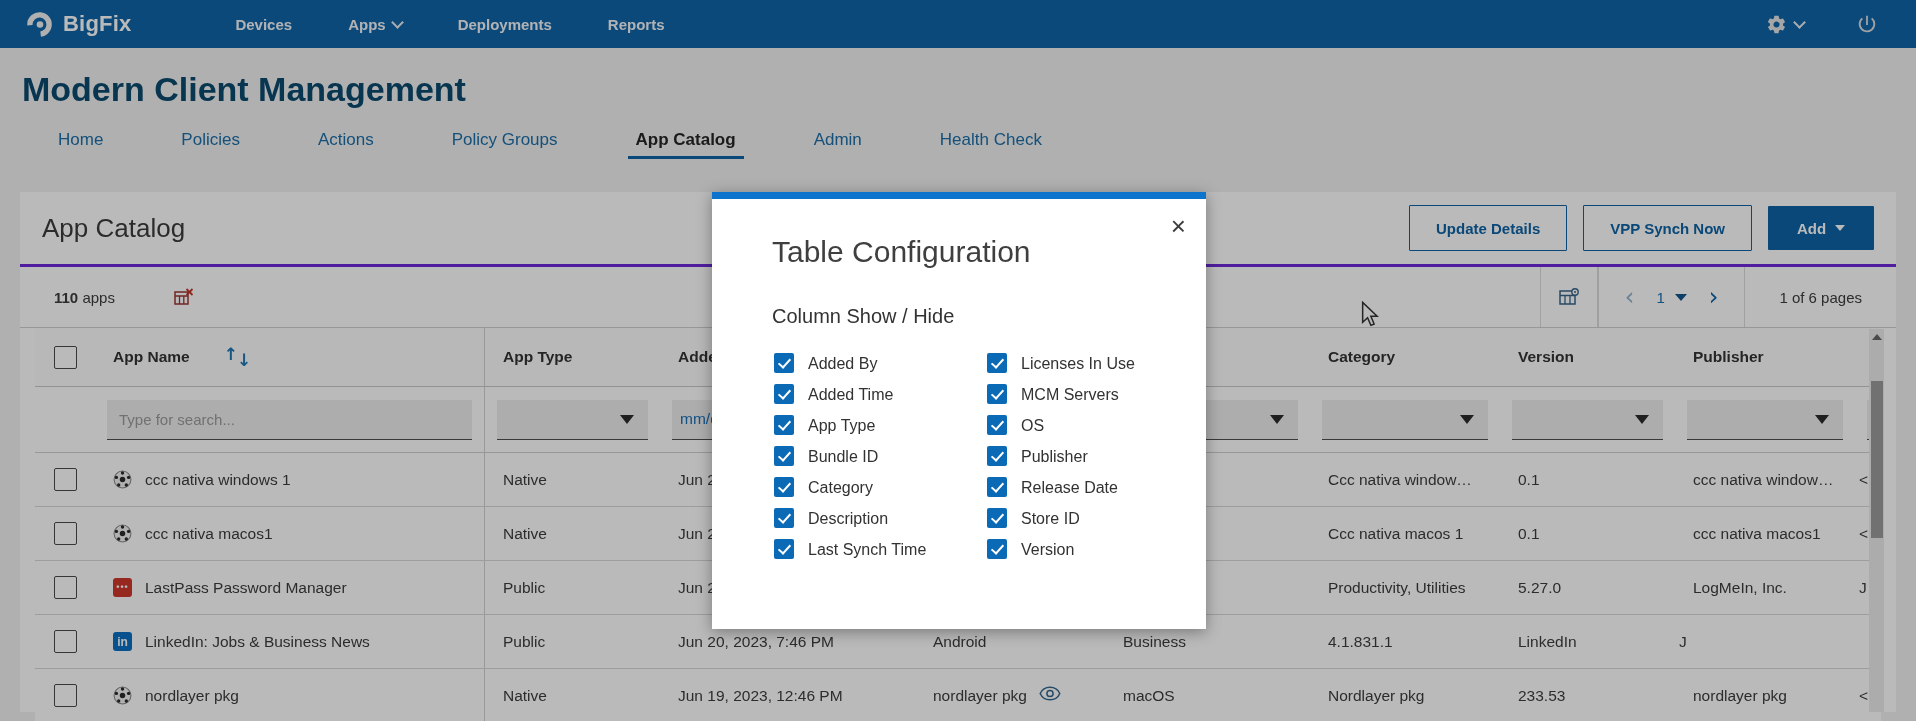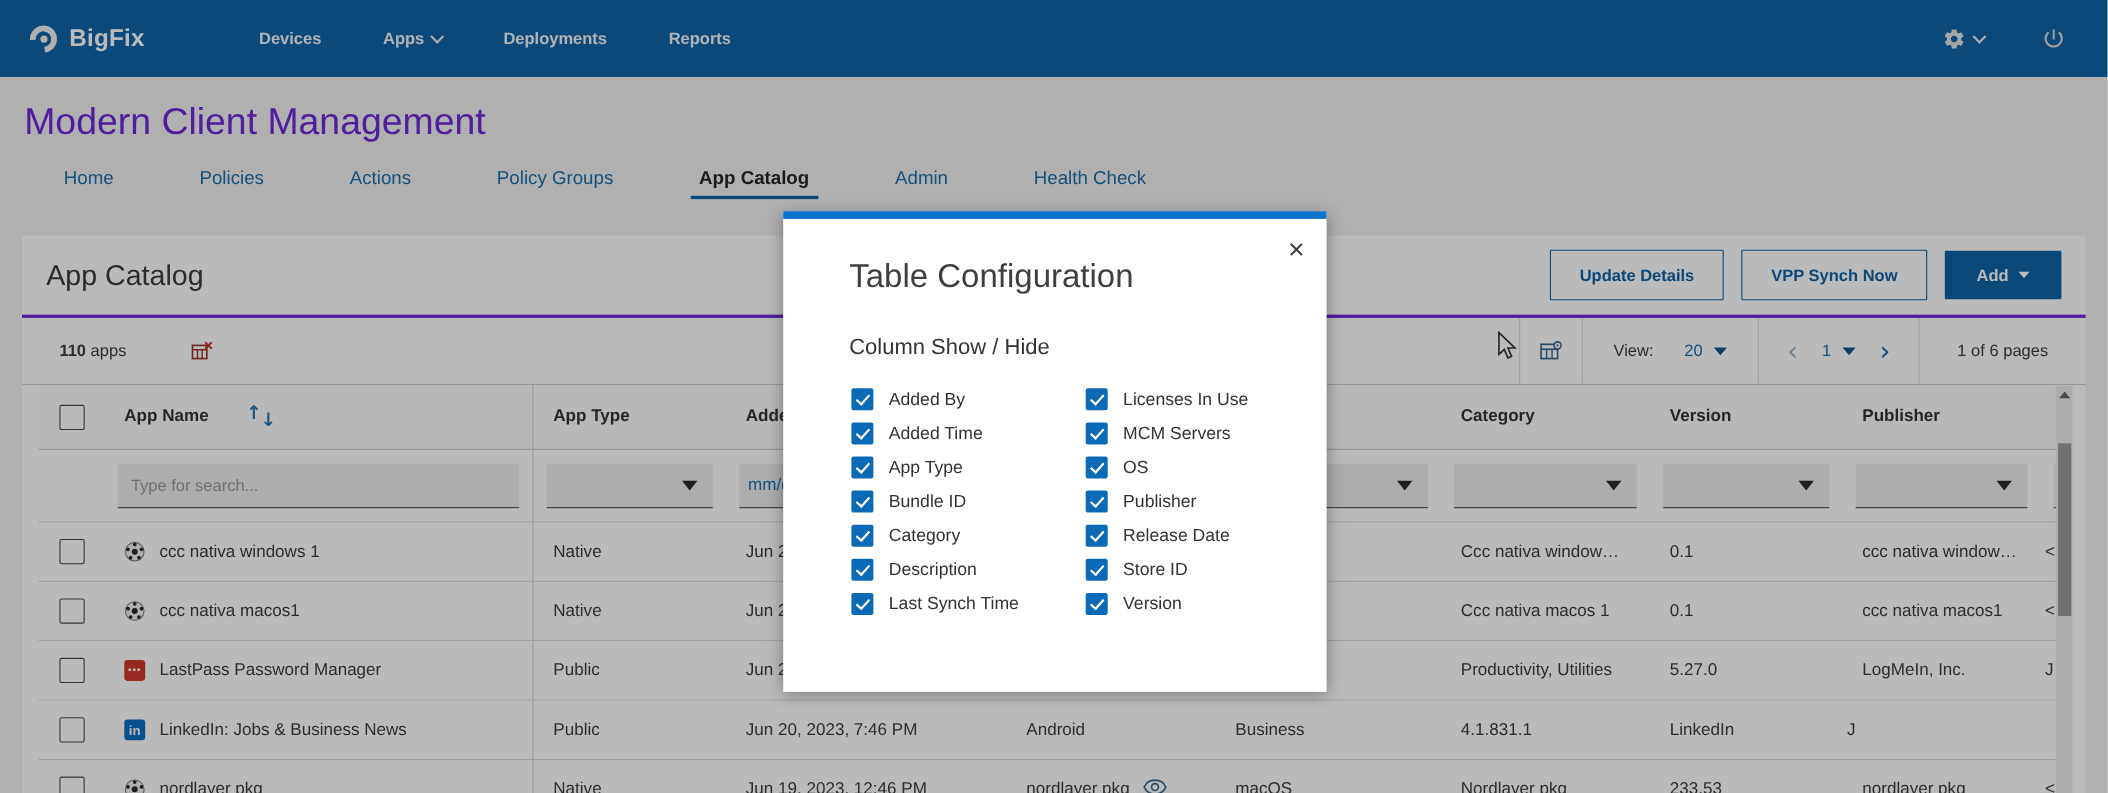--- a/index.html
+++ b/index.html
@@ -2,30 +2,30 @@
 <html><head>
 <meta charset="utf-8">
 <style>
   html,body{margin:0;padding:0;}
   body{
     width:1916px;height:721px;overflow:hidden;position:relative;
     font-family:"Liberation Sans","DejaVu Sans",sans-serif;
     background:#f2f2f2;-webkit-font-smoothing:antialiased;
   }
   
-  .navbar{height:70px;background:#0f65a8;display:flex;align-items:center;color:#fff;}
+  .navbar{height:48px;background:#0f65a8;display:flex;align-items:center;color:#fff;}
   .brand{display:flex;align-items:center;gap:10px;padding-left:26px;}
   .brand-name{font-size:22px;font-weight:bold;letter-spacing:.2px;}
   .nav-items{display:flex;align-items:center;gap:56px;margin-left:104px;}
   .nav-item{font-size:15px;font-weight:bold;color:#f2f5f8;cursor:pointer;display:flex;align-items:center;gap:7px;}
   .chev{width:7px;height:7px;border-right:2px solid #e8edf2;border-bottom:2px solid #e8edf2;transform:rotate(45deg);margin-top:-4px;}
   .nav-right{margin-left:auto;display:flex;align-items:center;gap:52px;padding-right:38px;}
   .nav-right .iconbtn{display:flex;align-items:center;gap:8px;cursor:pointer;}
   
-  .page-title{padding:20px 0 0 22px;font-size:34px;font-weight:400;color:#6d28d9;line-height:42px;}
+  .page-title{padding:20px 0 0 22px;font-size:34px;font-weight:700;color:#0c4a6e;line-height:42px;}
   .tabs{display:flex;gap:78px;padding-left:58px;margin-top:20px;height:44px;align-items:flex-start;}
   .tab{font-size:17px;color:#1c6ea8;cursor:pointer;position:relative;padding-bottom:9px;white-space:nowrap;}
   .tab.active{color:#262626;font-weight:bold;}
   .tab.active::after{content:'';position:absolute;left:-8px;right:-8px;bottom:0;height:3px;background:#0d63a5;}
   
   .card{margin:18px 20px 0;background:#fff;height:520px;position:relative;}
   .section-row{height:72px;display:flex;align-items:center;padding:0 22px;}
   .section-title{font-size:26px;color:#3c3c3c;}
   .section-actions{margin-left:auto;display:flex;gap:16px;align-items:center;}
   .btn{height:44px;font-size:15px;font-weight:bold;display:flex;align-items:center;justify-content:center;cursor:pointer;border-radius:1px;}
@@ -184,27 +184,20 @@
         <svg width="22" height="21" viewBox="0 0 22 21">
           <rect x="2" y="4" width="15" height="13" fill="none" stroke="#39658b" stroke-width="1.5"></rect>
           <line x1="2" y1="8.5" x2="17" y2="8.5" stroke="#39658b" stroke-width="1.5"></line>
           <line x1="7" y1="8.5" x2="7" y2="17" stroke="#39658b" stroke-width="1.3"></line>
           <line x1="12" y1="8.5" x2="12" y2="17" stroke="#39658b" stroke-width="1.3"></line>
           <circle cx="17" cy="5" r="3.2" fill="#fff" stroke="#39658b" stroke-width="1.4"></circle>
           <circle cx="17" cy="5" r="1" fill="#39658b"></circle>
         </svg>
       </div>
       <div class="vsep"></div>
-      <div class="tb-cell view-cell">
-        <span>View:</span>
-        <span class="dd">
-          <span>20</span>
-            <span class="tri"></span>
-        </span>
-      </div>
       <div class="vsep"></div>
       <div class="tb-cell pgnav-cell">
         <span class="pg-arrow disabled">‹</span>
         <span class="dd">
           <span>1</span>
             <span class="tri"></span>
         </span>
         <span class="pg-arrow">›</span>
       </div>
       <div class="vsep"></div>

